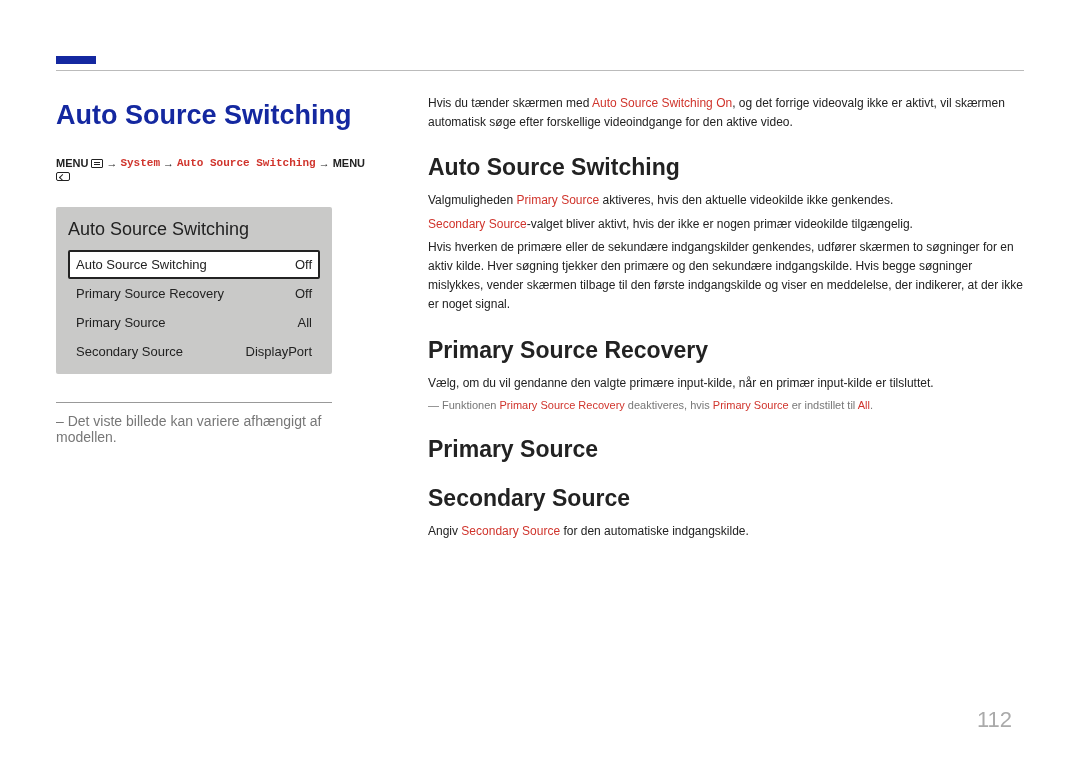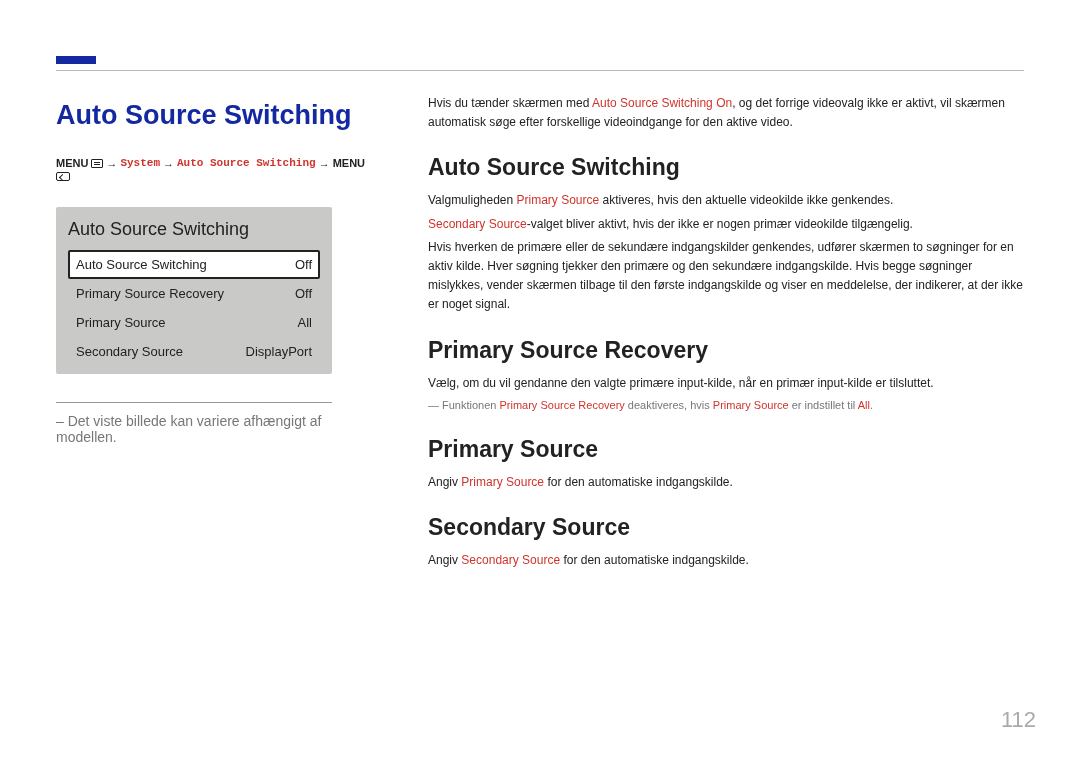--- a/index.html
+++ b/index.html
@@ -135,21 +135,21 @@
     padding-left: 14px;
   }
   .note-line::before {
     content: "―";
     position: absolute;
     left: 0;
     top: 0;
   }
   .page-number {
     position: absolute;
-    right: 44px;
+    right: 68px;
     bottom: 30px;
     font-size: 22px;
     color: #aaa;
   }
 </style>
 </head>
 <body>
 
 <div class="blue-deco"></div>
 <div class="top-hr"></div>
@@ -207,23 +207,20 @@
   </p>
   <p class="body-text">Hvis hverken de primære eller de sekundære indgangskilder genkendes, udfører skærmen to søgninger for en aktiv kilde. Hver søgning tjekker den primære og den sekundære indgangskilde. Hvis begge søgninger mislykkes, vender skærmen tilbage til den første indgangskilde og viser en meddelelse, der indikerer, at der ikke er noget signal.</p>
 
   <h2 class="section-h2">Primary Source Recovery</h2>
   <p class="body-text">Vælg, om du vil gendanne den valgte primære input-kilde, når en primær input-kilde er tilsluttet.</p>
   <p class="note-line">
     <span>Funktionen </span><span class="red">Primary Source Recovery</span><span> deaktiveres, hvis </span><span class="red">Primary Source</span><span> er indstillet til </span><span class="red">All</span><span>.</span>
   </p>
 
   <h2 class="section-h2">Primary Source</h2>
-  <p class="body-text">
-    <span>Angiv </span><span class="red">Primary Source</span><span> for den automatiske indgangskilde.</span>
-  </p>
 
   <h2 class="section-h2">Secondary Source</h2>
   <p class="body-text">
     <span>Angiv </span><span class="red">Secondary Source</span><span> for den automatiske indgangskilde.</span>
   </p>
 </div>
 
 <div class="page-number">112</div>
 
 </body></html>

